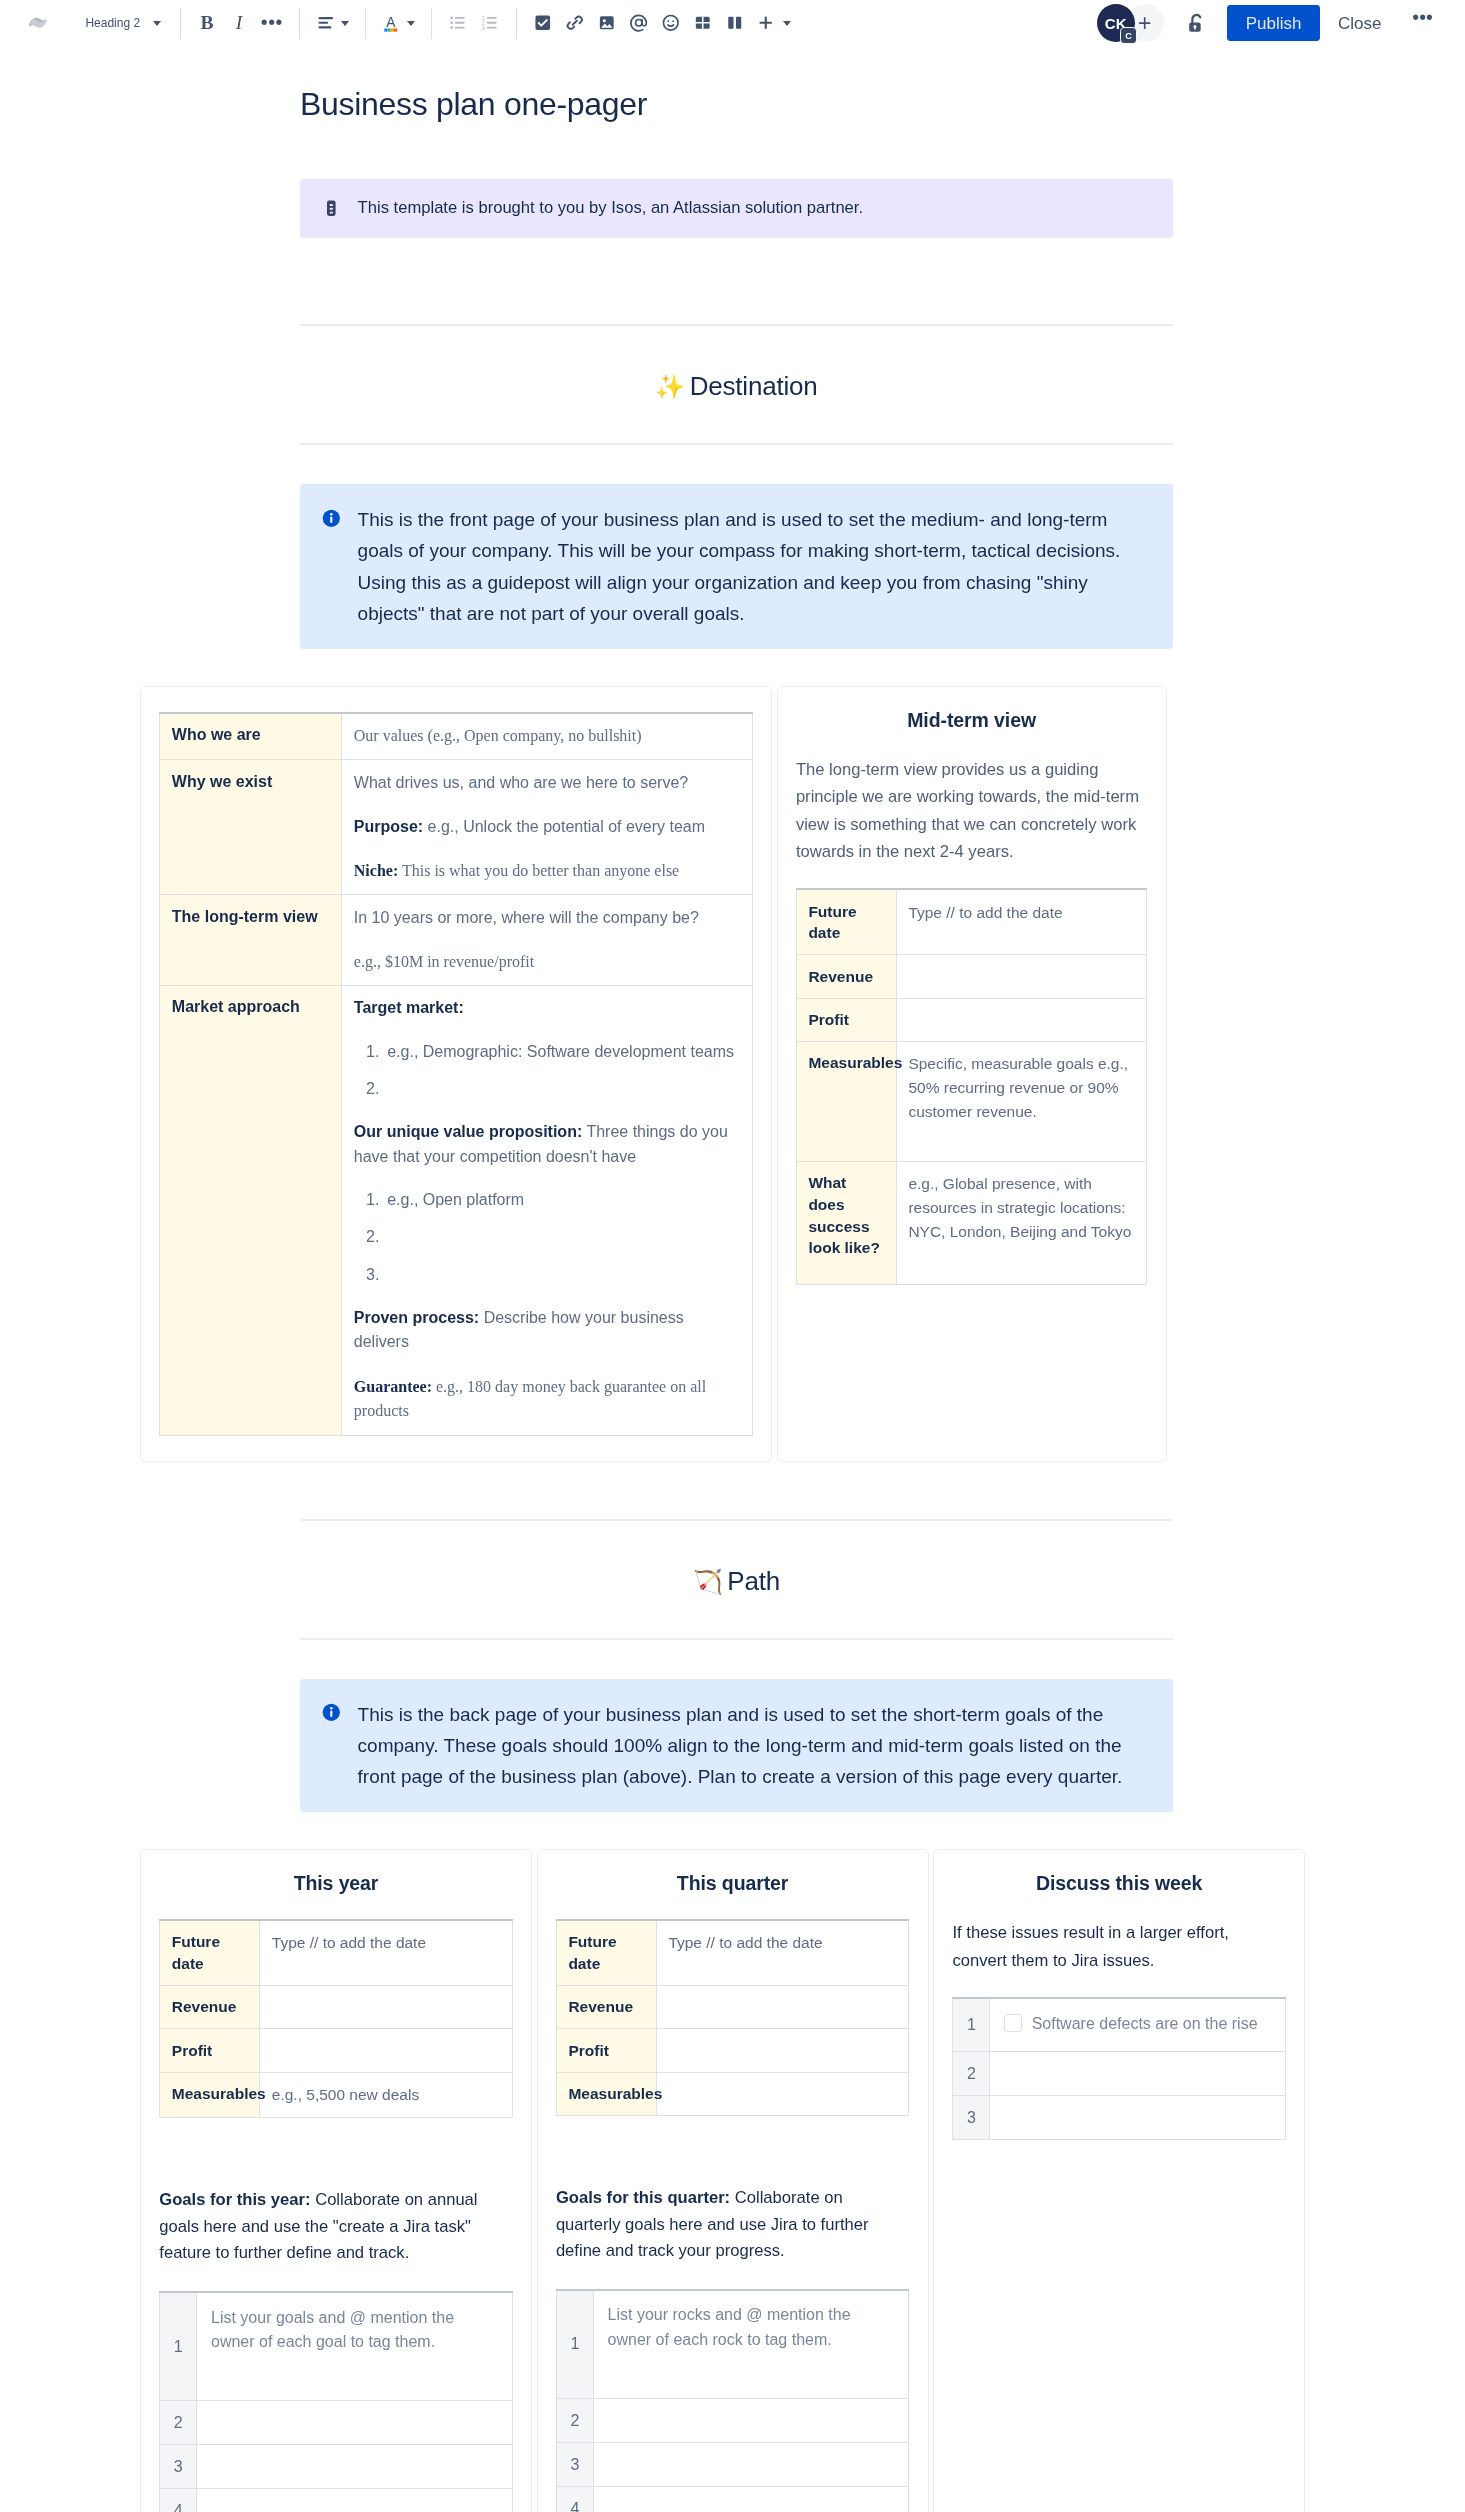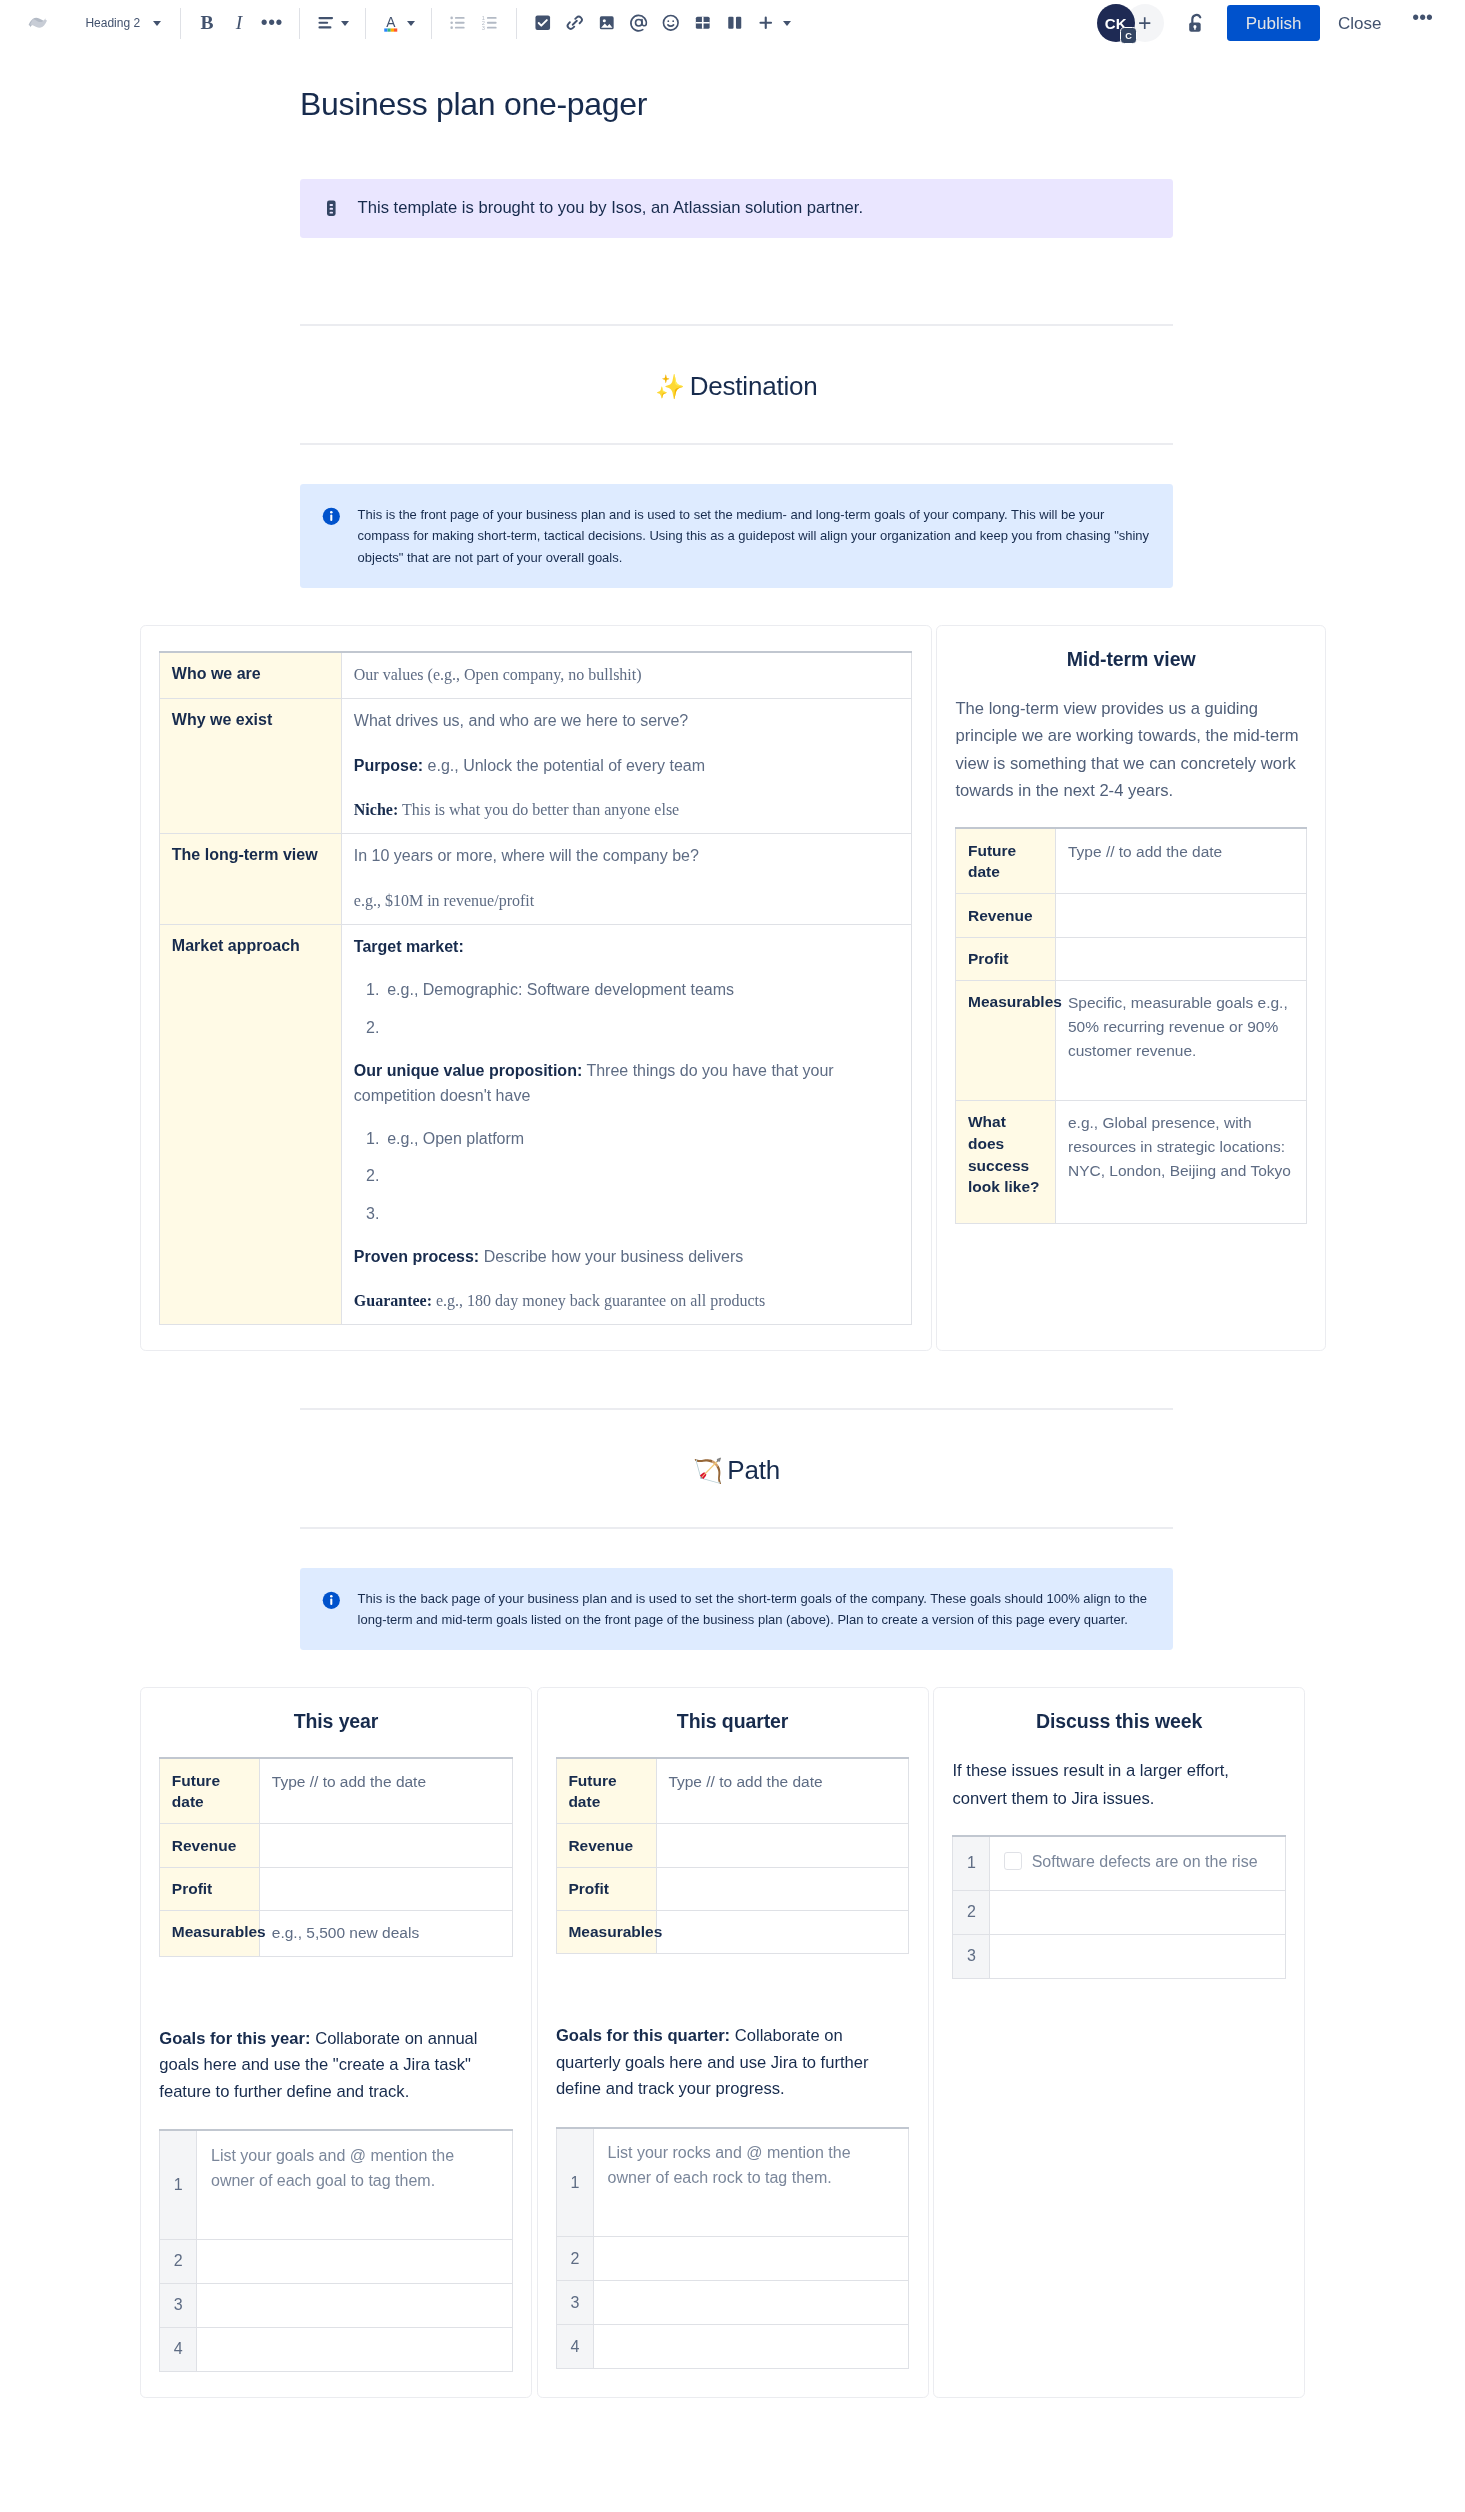--- a/index.html
+++ b/index.html
@@ -89,21 +89,21 @@
 
   .panel-purple {
     background: #EAE6FF; border-radius: 3.4px;
     padding: 17px 20.6px; margin-top: 56px;
     display: flex; gap: 15px; align-items: flex-start;
     font-size: 16.6px; color: #172B4D; line-height: 1.5;
   }
   .panel-blue {
     background: #DEEBFF; border-radius: 3.4px;
     padding: 19.5px 20.6px; display: flex; gap: 15px; align-items: flex-start;
-    font-size: 13px; color: #172B4D; line-height: 1.65;
+    font-size: 19px; color: #172B4D; line-height: 1.65;
   }
   .panel-icon { flex: 0 0 auto; width: 22px; height: 22px; margin-top: 2.3px; }
 
   .hr-rule { height: 2.3px; background: #EBECF0; border: 0; }
 
   .section-heading {
     font-size: 26px; font-weight: 500; color: #172B4D;
     text-align: center; letter-spacing: -0.2px;
   }
   .sh-emoji { font-size: 24px; margin-right: 4.6px; }
@@ -349,21 +349,21 @@
             <rect x="10.8" y="10" width="2.4" height="7.5" rx="1.2" fill="#fff"></rect>
             <circle cx="12" cy="7.2" r="1.5" fill="#fff"></circle>
           </svg>
       </span>
       <span>This is the front page of your business plan and is used to set the medium- and long-term goals of your company. This will be your compass for making short-term, tactical decisions. Using this as a guidepost will align your organization and keep you from chasing "shiny objects" that are not part of your overall goals.</span>
     </div>
   </div>
 
   <div class="cards-row" style="margin-top:37px">
 
-    <div class="card" style="width:792px; padding-top:25px;">
+    <div class="card" style="width:632px; padding-top:25px;">
       <table class="main-table">
         <tbody id="main-table-body">
             <tr>
               <td class="k">Who we are</td>
               <td class="v">
                 <p>Our values (e.g., Open company, no bullshit)</p>
               </td>
             </tr>
             <tr>
               <td class="k">Why we exist</td>

